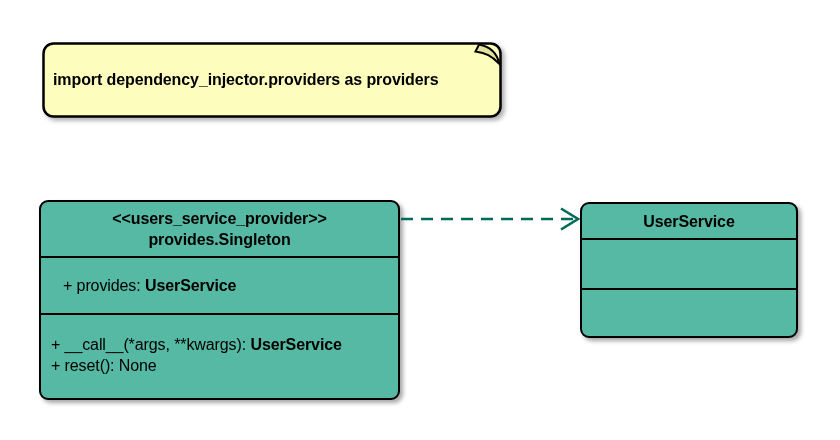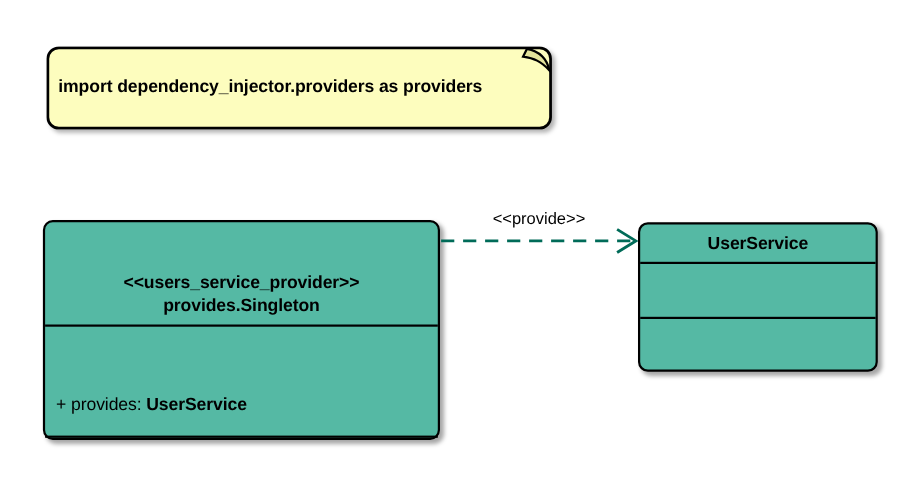--- a/index.html
+++ b/index.html
@@ -29,21 +29,21 @@
   .uml-header{border-bottom:2px solid var(--ink);display:flex;flex-direction:column;
               justify-content:center;align-items:center;text-align:center;
               font-weight:bold;font-size:16px;line-height:21px;letter-spacing:-.1px;}
   .uml-section{border-bottom:2px solid var(--ink);}
   .uml-section.last{border-bottom:none;flex:1;}
   .member{font-size:16px;line-height:21px;white-space:nowrap;letter-spacing:-.1px;}
   .member b{font-weight:bold;}
 
   .provider-class{left:39px;top:200px;width:361px;height:200px;justify-content:flex-end;}
   .provider-class .uml-header{height:56px;}
-  .provider-class .attrs{height:57px;padding:17px 10px 0 10px;margin-top:44px;}
+  .provider-class .attrs{height:57px;padding:17px 10px 0 22px;}
   .provider-class .methods{padding:19px 10px 0 10px;}
 
   .service-class{left:580px;top:202px;width:218px;height:136px;}
   .service-class .uml-header{height:36px;}
   .service-class .sec1{height:50px;}
 
   
   .edge-svg{position:absolute;left:398px;top:200px;width:186px;height:40px;overflow:visible;}
   .edge-line{stroke:var(--arrow);stroke-width:2.6;fill:none;stroke-dasharray:12 8;}
   .edge-head{stroke:var(--arrow);stroke-width:2.6;fill:none;}
@@ -64,27 +64,30 @@
   </div>
 
   <div class="uml-class provider-class">
     <div class="uml-header">
       <div>&lt;&lt;users_service_provider&gt;&gt;</div>
       <div>provides.Singleton</div>
     </div>
     <div class="uml-section attrs">
       <div class="member"><span>+ provides: </span><b>UserService</b></div>
     </div>
+    <div class="uml-section methods last">
+      <div class="member"><span>+ __call__(*args, **kwargs): </span><b>UserService</b></div>
+      <div class="member"><span>+ reset(): None</span><b></b></div>
+    </div>
   </div>
 
   <svg class="edge-svg" aria-hidden="true">
     <line class="edge-line" x1="3" y1="19" x2="176" y2="19"></line>
     <polyline class="edge-head" points="163,8.5 180,19 163,29.5"></polyline>
   </svg>
-  <div class="edge-label">&lt;&lt;provide&gt;&gt;</div>
 
   <div class="uml-class service-class">
     <div class="uml-header">
       <div>UserService</div>
     </div>
     <div class="uml-section sec1"></div>
     <div class="uml-section last"></div>
   </div>
 
 </div>

